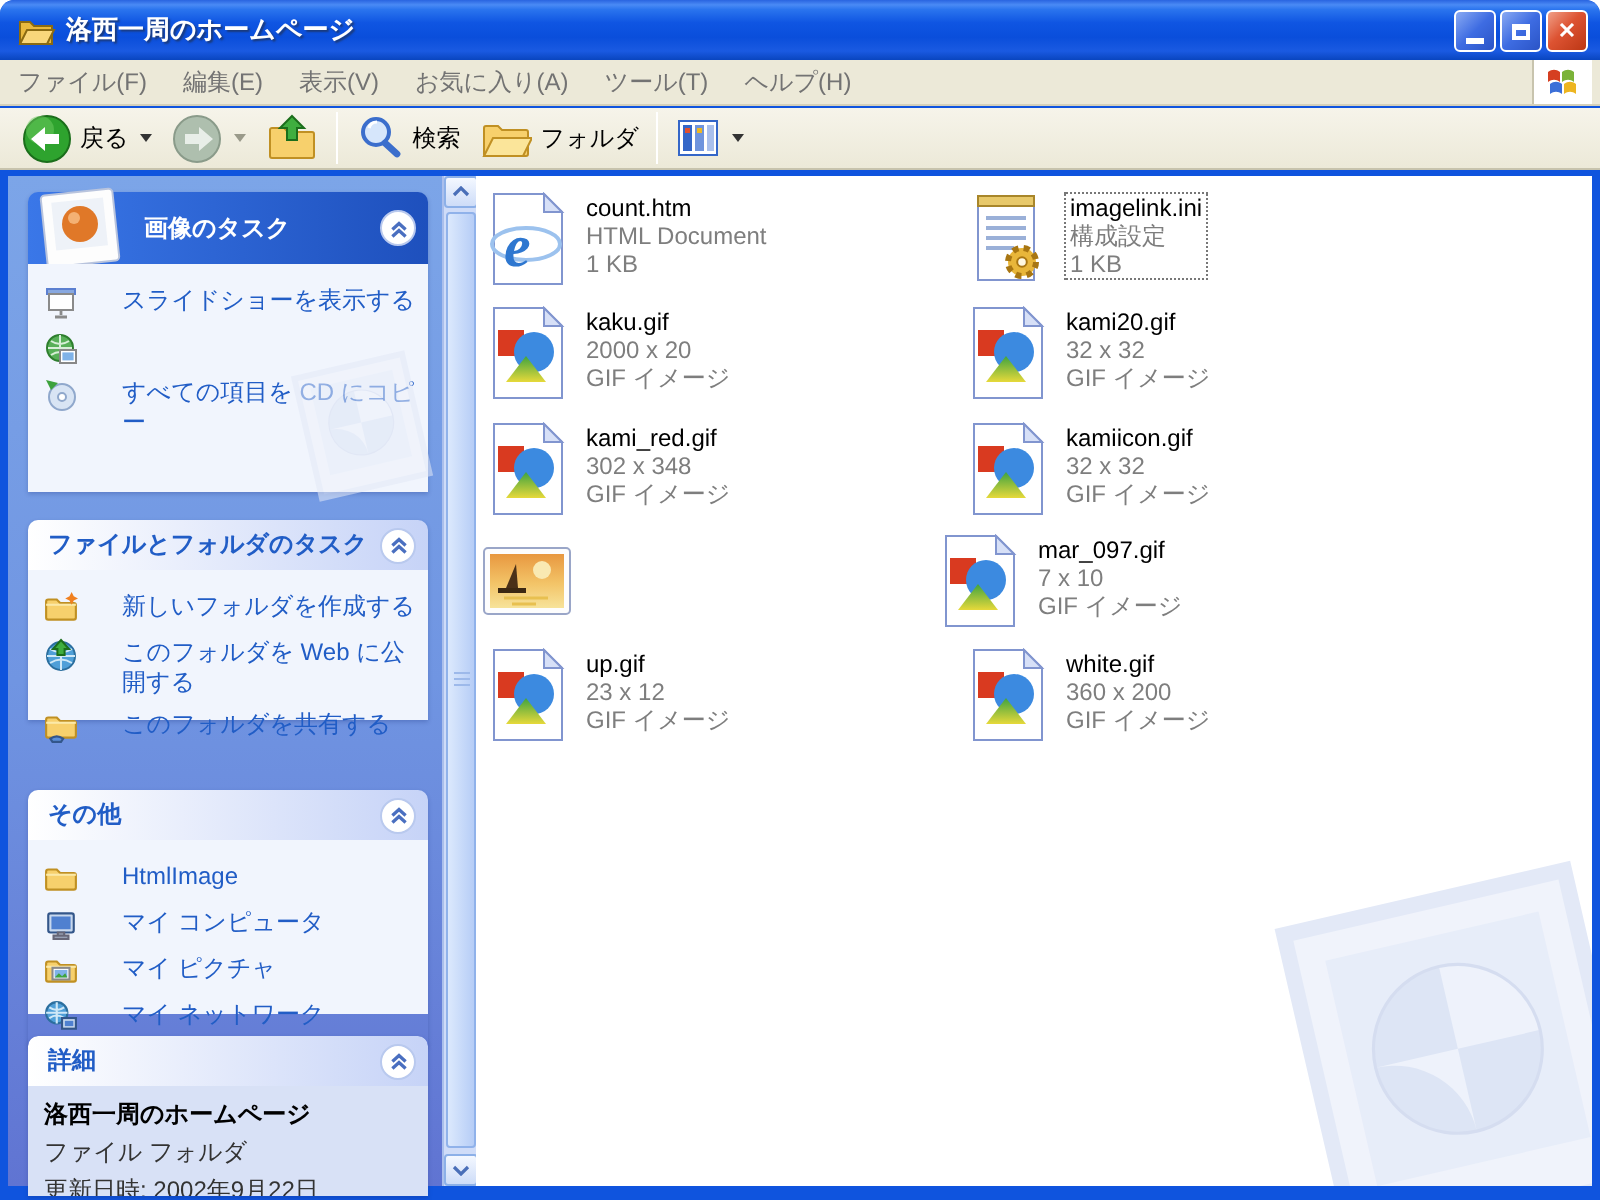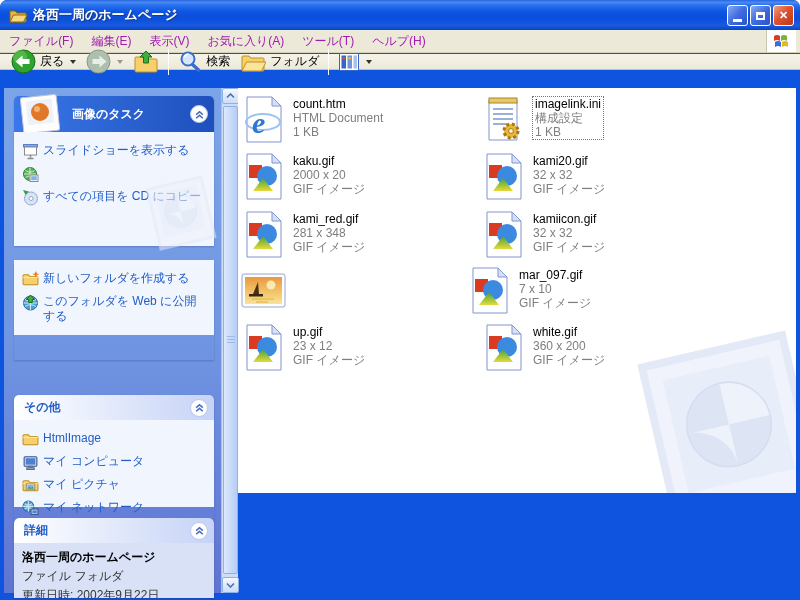--- a/index.html
+++ b/index.html
@@ -19,26 +19,26 @@
   .wbtn { width:21px; height:21px; border:1px solid #fff; border-radius:3px; color:#fff;
           display:flex; align-items:center; justify-content:center; font-size:11px; font-weight:bold; }
   .wbtn.minmax { background:linear-gradient(135deg,#89aaf3 0%,#3e6ce2 50%,#2b54c6 100%); }
   .wbtn.close  { background:linear-gradient(135deg,#f0a088 0%,#dd5332 45%,#bc3715 100%); }
   .glyph-min { width:9px; height:3px; background:#fff; margin-top:10px; }
   .glyph-max { width:9px; height:8px; border:2px solid #fff; border-top-width:3px; }
 
   
   .menubar { position:absolute; left:0; top:30px; width:800px; height:23px; background:#ece9d8;
     display:flex; align-items:center; border-bottom:1px solid #d4d0ba; }
-  .menu-item { padding:3px 9px; color:#a21caf; }
+  .menu-item { padding:3px 9px; color:#737373; }
   .menubar .flag-box { position:absolute; right:4px; top:0; width:30px; height:22px; background:#fff;
     display:flex; align-items:center; justify-content:center; border-left:1px solid #c8c4ae; }
 
   
-  .toolbar { position:absolute; left:0; top:54px; width:800px; height:16px;
+  .toolbar { position:absolute; left:0; top:54px; width:800px; height:31px;
     background:linear-gradient(180deg,#f6f4ea,#ece9d8); border-bottom:1px solid #c7c3ad;
     display:flex; align-items:center; }
   .tb-btn { display:flex; align-items:center; gap:4px; padding:2px 5px; height:30px; color:#000; }
   .tb-sep { width:1px; height:26px; background:#c9c5b0; border-right:1px solid #fff; margin:0 4px; }
   .drop-arrow { width:0; height:0; border-left:3px solid transparent; border-right:3px solid transparent;
                 border-top:4px solid #333; margin-left:2px; }
   .drop-arrow.dis { border-top-color:#9a9a8a; }
 
   
   .app-body { position:absolute; left:4px; top:88px; width:792px; height:505px; display:flex; }
@@ -47,21 +47,21 @@
   .sidebar { position:relative; width:234px; height:505px;
     background:linear-gradient(180deg,#7ca5e8 0%,#7095e2 50%,#6074d2 100%); flex:none; }
   .sb-box { position:absolute; left:10px; width:200px; border-radius:5px 5px 0 0;
     box-shadow:0 1px 2px rgba(20,40,110,.25); }
   .sb-head { height:25px; border-radius:5px 5px 0 0;
     background:linear-gradient(90deg,#ffffff,#c6d3f7); display:flex; align-items:center;
     padding:0 6px 0 10px; color:#215dc6; font-weight:bold; }
   .sb-head .chev { margin-left:auto; width:18px; height:18px; border-radius:50%;
     background:#fff; border:1px solid #b9c9ee; display:flex; align-items:center; justify-content:center; }
   .sb-body { background:#f1f5fd; padding:8px 6px 8px 8px; position:relative; }
-  .sb-item { display:flex; gap:4px; margin:3px 0 6px 0; color:#215dc6; cursor:pointer; }
+  .sb-item { display:flex; gap:22px; margin:3px 0 6px 0; color:#215dc6; cursor:pointer; }
   .sb-item .si { flex:none; width:17px; height:17px; }
   .sb-item span.lbl { line-height:15px; }
 
   .sb-box.pict { top:8px; height:150px; }
   .sb-box.pict .sb-head { height:36px;
     background:linear-gradient(90deg,#3a77e8,#1e50bd); color:#fff; padding-left:58px; position:relative; }
   .pict-icon { position:absolute; left:4px; top:-4px; width:44px; height:44px; }
   .sb-box.pict .sb-body { height:114px; }
 
   .sb-box.filetasks { top:172px; height:100px; }
@@ -80,21 +80,21 @@
   .sc-btn { position:absolute; left:0; width:17px; height:16px;
     background:linear-gradient(180deg,#f4f8ff,#cddcf8); border:1px solid #8cb0e8; border-radius:2px;
     display:flex; align-items:center; justify-content:center; }
   .sc-btn.up { top:0; } .sc-btn.down { bottom:0; }
   .sc-thumb { position:absolute; left:1px; top:18px; width:15px; height:468px; border-radius:2px;
     background:linear-gradient(90deg,#dcE9fd,#b6cdf6); border:1px solid #90b2ea; }
   .sc-grip { position:absolute; left:3px; top:50%; width:8px; height:8px; margin-top:-4px;
     background:repeating-linear-gradient(180deg,#9db9ea 0 1px,transparent 1px 3px); }
 
   
-  .main { position:relative; width:558px; height:405px; background:#fff; overflow:hidden; }
+  .main { position:relative; width:558px; height:505px; background:#fff; overflow:hidden; }
   .file-item { position:absolute; width:235px; height:52px; cursor:pointer; }
   .file-item .fi-icon { position:absolute; left:0; top:0; width:47px; height:47px; }
   .file-item .fi-text { position:absolute; left:53px; top:1px; line-height:14px; }
   .fi-name { color:#000; }
   .fi-sub { color:#7e7e7e; }
   .fi-text.focused { outline:1px dotted #777; padding:0 2px; }
 
   .wm-big { position:absolute; right:-14px; bottom:-22px; width:160px; height:172px; transform:rotate(-13deg); }
 </style>
 </head>
@@ -291,35 +291,50 @@
             </svg>
             <span class="lbl">すべての項目を CD にコピー</span>
           </div>
           <svg class="wm-small">
               <use href="#sym-wm"></use>
             </svg>
         </div>
       </div>
 
       <div class="sb-box filetasks">
+        <div class="sb-head">
+          <span>ファイルとフォルダのタスク</span>
+          <span class="chev">
+              <svg width="11" height="11">
+                <use href="#sym-chev"></use>
+              </svg>
+            </span>
+        </div>
         <div class="sb-body">
           <div class="sb-item">
             <svg class="si" viewBox="0 0 16 16">
               <use href="#sym-folder"></use>
               <path d="M13 0l1 2 2 1-2 1-1 2-1-2-2-1 2-1z" fill="#f08020"></path>
             </svg>
             <span class="lbl">新しいフォルダを作成する</span>
           </div>
           <div class="sb-item">
             <svg class="si" viewBox="0 0 17 17">
               <circle cx="8.5" cy="9" r="7" fill="#4f9fd8" stroke="#2b6e9e"></circle>
               <path d="M1.5 9h14M8.5 2v14M3 5.5c3.5 2.2 7.5 2.2 11 0M3 12.5c3.5-2.2 7.5-2.2 11 0" stroke="#cfe8f7" fill="none"></path>
               <path d="M8.5 1l4 4.5h-2.2v3h-3.6v-3H4.5z" fill="#3fae3f" stroke="#1b6e1b"></path>
             </svg>
             <span class="lbl">このフォルダを Web に公開する</span>
+          </div>
+          <div class="sb-item">
+            <svg class="si" viewBox="0 0 16 16">
+              <use href="#sym-folder"></use>
+              <path d="M3 13.5c2-1.5 4-1.5 6 0l-1 1.5H4z" fill="#5b8fd8" stroke="#33568a"></path>
+            </svg>
+            <span class="lbl">このフォルダを共有する</span>
           </div>
         </div>
       </div>
 
       <div class="sb-box other">
         <div class="sb-head">
           <span>その他</span>
           <span class="chev">
               <svg width="11" height="11">
                 <use href="#sym-chev"></use>
@@ -440,21 +455,21 @@
           <div class="fi-sub">GIF イメージ</div>
         </div>
       </div>
 
       <div class="file-item" style="left:2px;top:123px">
         <svg class="fi-icon">
             <use href="#sym-gif"></use>
           </svg>
         <div class="fi-text">
           <div class="fi-name">kami_red.gif</div>
-          <div class="fi-sub">281 x 348</div>
+          <div class="fi-sub">302 x 348</div>
           <div class="fi-sub">GIF イメージ</div>
         </div>
       </div>
 
       <div class="file-item" style="left:242px;top:123px">
         <svg class="fi-icon">
             <use href="#sym-gif"></use>
           </svg>
         <div class="fi-text">
           <div class="fi-name">kamiicon.gif</div>

